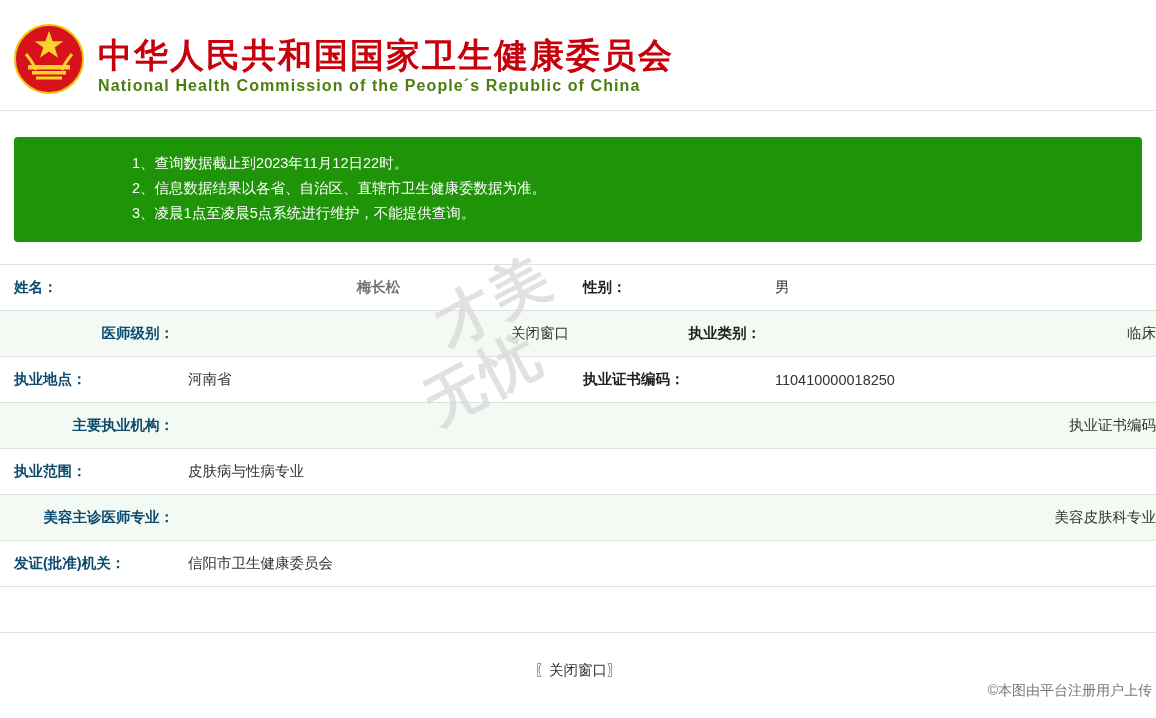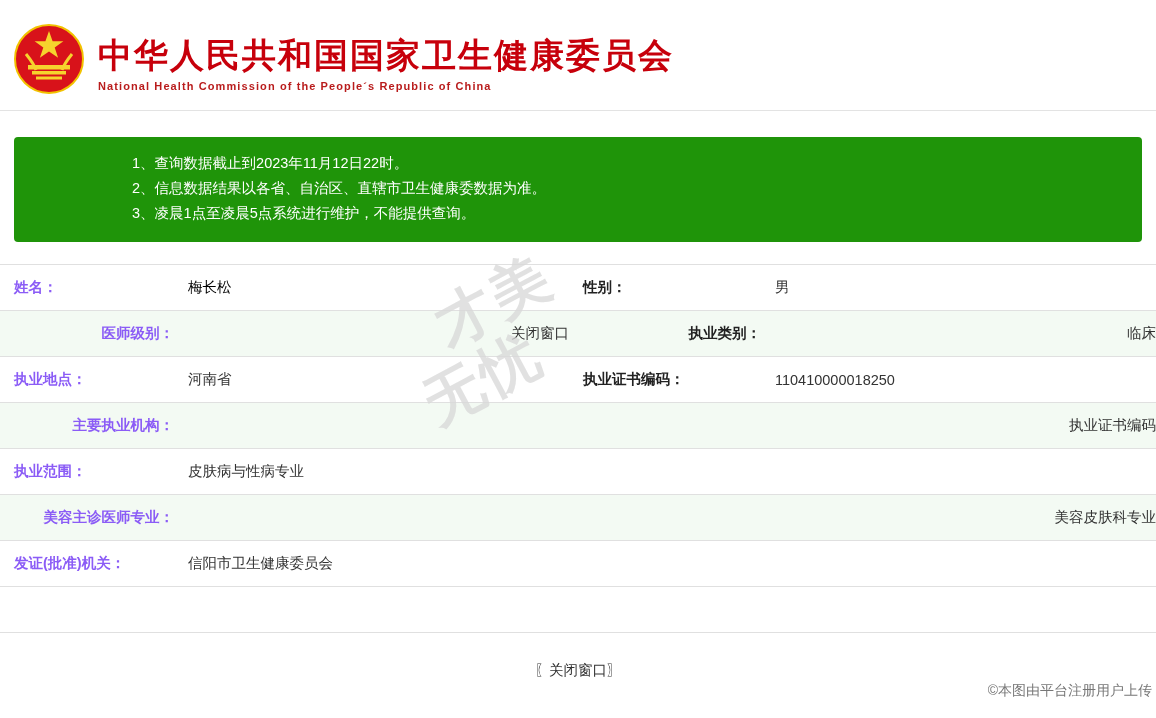--- a/index.html
+++ b/index.html
@@ -49,22 +49,22 @@
   .header-cn {
     color: #c7000b;
     font-size: 34px;
     font-weight: bold;
     letter-spacing: 2px;
     line-height: 42px;
     white-space: nowrap;
     font-family: "DejaVu Sans", "Liberation Sans", sans-serif;
   }
   .header-en {
-    color: #b91c1c;
-    font-size: 11px;
+    color: #4d7c0f;
+    font-size: 16px;
     font-weight: bold;
     letter-spacing: 1.1px;
     line-height: 20px;
     white-space: nowrap;
   }
 
   
   .notice-wrap {
     padding: 26px 14px 0 14px;
   }
@@ -97,28 +97,29 @@
     border-bottom: 1px solid #e0e0e0;
     height: 45px;
     padding: 0 0 0 14px;
     font-size: 14.5px;
     vertical-align: middle;
     background: transparent;
   }
   td.label {
     width: 160px;
     font-weight: bold;
-    color: #8b5cf6;
+    color: #0c4a6e;
   }
   td.value {
     color: #333333;
   }
   td.value.name {
-    font-weight: normal;
-    color: #000000;
+    font-weight: bold;
+    color: #737373;
+    text-align: center;
   }
   td.label2 {
     width: 178px;
     font-weight: bold;
     color: #222222;
   }
   tr.alt td {
     background: #f3faf3;
     text-align: right;
   }

